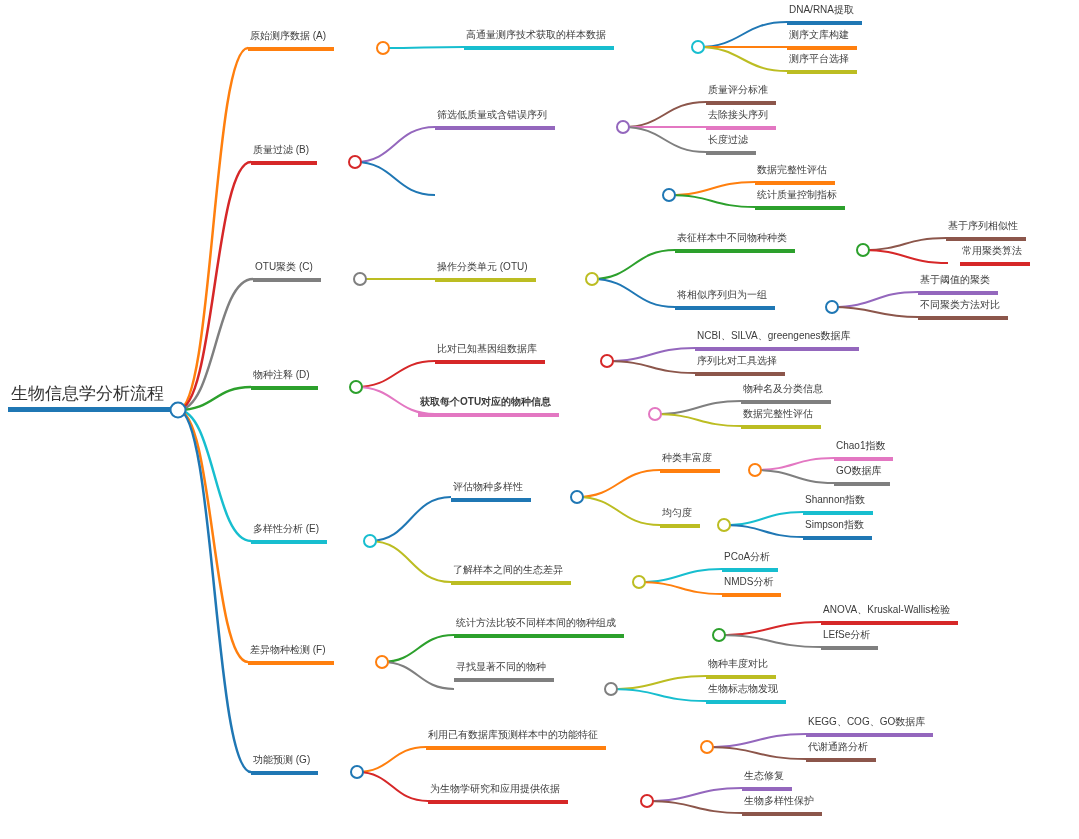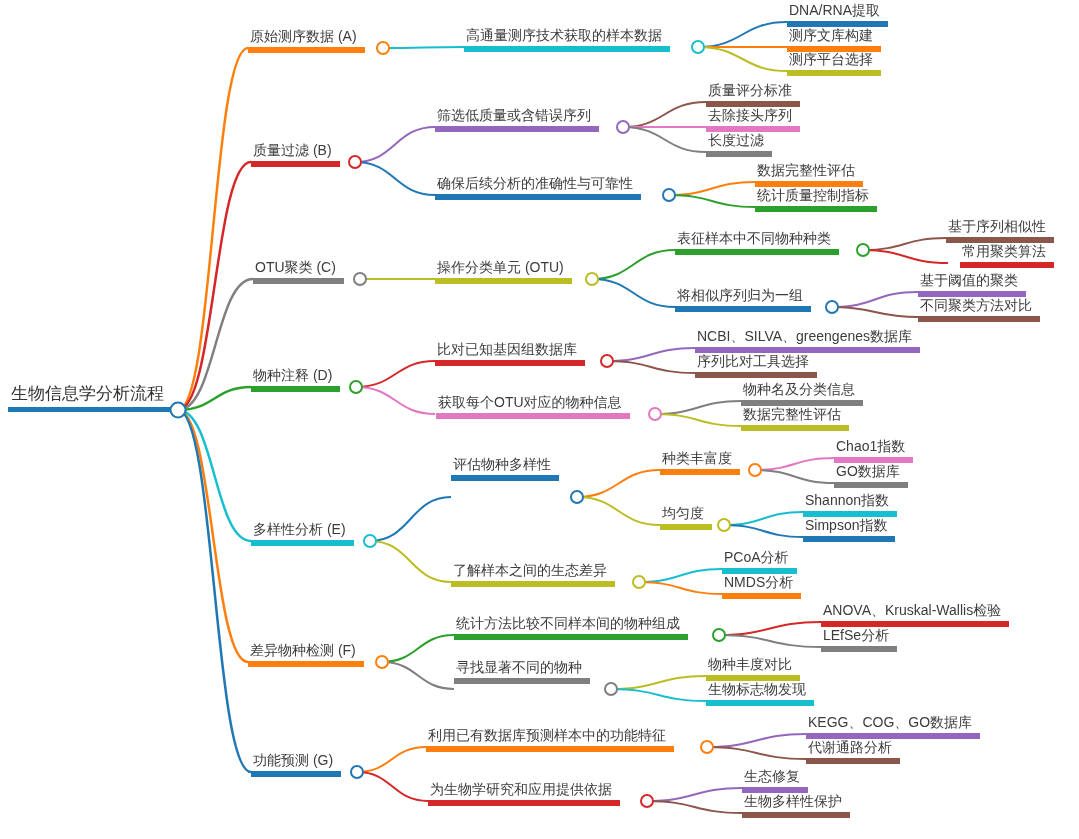--- a/index.html
+++ b/index.html
@@ -13,24 +13,24 @@
   }
   #links-svg {
     position: absolute;
     left: 0; top: 0;
     width: 1079px; height: 839px;
   }
   .node {
     position: absolute;
     white-space: nowrap;
     color: #3c3c3c;
-    font-size: 14px;
+    font-size: 10px;
     line-height: 20px;
     padding: 0 8px 1px 2px;
-    border-bottom: 6px solid #14532d;
+    border-bottom: 4px solid #14532d;
   }
   .node.root {
     font-size: 17px;
     line-height: 23px;
     padding: 0 7px 2px 3px;
     border-bottom-width: 5px;
     color: #333;
   }
 </style>
 </head>
@@ -121,40 +121,39 @@
     <div class="node" style="left: 248px; border-bottom-color: rgb(255, 127, 14); top: 26px;">原始测序数据 (A)</div>
     <div class="node" style="left: 464px; border-bottom-color: rgb(23, 190, 207); top: 25px;">高通量测序技术获取的样本数据</div>
     <div class="node" style="left: 787px; border-bottom-color: rgb(31, 119, 180); top: 0px;">DNA/RNA提取</div>
     <div class="node" style="left: 787px; border-bottom-color: rgb(255, 127, 14); top: 25px;">测序文库构建</div>
     <div class="node" style="left: 787px; border-bottom-color: rgb(188, 189, 34); top: 49px;">测序平台选择</div>
     <div class="node" style="left: 251px; border-bottom-color: rgb(214, 39, 40); top: 140px;">质量过滤 (B)</div>
     <div class="node" style="left: 435px; border-bottom-color: rgb(148, 103, 189); top: 105px;">筛选低质量或含错误序列</div>
     <div class="node" style="left: 706px; border-bottom-color: rgb(140, 86, 75); top: 80px;">质量评分标准</div>
     <div class="node" style="left: 706px; border-bottom-color: rgb(227, 119, 194); top: 105px;">去除接头序列</div>
     <div class="node" style="left: 706px; border-bottom-color: rgb(127, 127, 127); top: 130px;">长度过滤</div>
-    <div class="node" style="left: 435px; border-bottom-color: rgb(31, 119, 180); top: 173px;">确保后续分析的准确性与可靠性</div>
     <div class="node" style="left: 755px; border-bottom-color: rgb(255, 127, 14); top: 160px;">数据完整性评估</div>
     <div class="node" style="left: 755px; border-bottom-color: rgb(44, 160, 44); top: 185px;">统计质量控制指标</div>
     <div class="node" style="left: 253px; border-bottom-color: rgb(127, 127, 127); top: 257px;">OTU聚类 (C)</div>
     <div class="node" style="left: 435px; border-bottom-color: rgb(188, 189, 34); top: 257px;">操作分类单元 (OTU)</div>
     <div class="node" style="left: 675px; border-bottom-color: rgb(44, 160, 44); top: 228px;">表征样本中不同物种种类</div>
     <div class="node" style="left: 946px; border-bottom-color: rgb(140, 86, 75); top: 216px;">基于序列相似性</div>
     <div class="node" style="left: 960px; border-bottom-color: rgb(214, 39, 40); top: 241px;">常用聚类算法</div>
     <div class="node" style="left: 675px; border-bottom-color: rgb(31, 119, 180); top: 285px;">将相似序列归为一组</div>
     <div class="node" style="left: 918px; border-bottom-color: rgb(148, 103, 189); top: 270px;">基于阈值的聚类</div>
     <div class="node" style="left: 918px; border-bottom-color: rgb(140, 86, 75); top: 295px;">不同聚类方法对比</div>
     <div class="node" style="left: 251px; border-bottom-color: rgb(44, 160, 44); top: 365px;">物种注释 (D)</div>
     <div class="node" style="left: 435px; border-bottom-color: rgb(214, 39, 40); top: 339px;">比对已知基因组数据库</div>
     <div class="node" style="left: 695px; border-bottom-color: rgb(148, 103, 189); top: 326px;">NCBI、SILVA、greengenes数据库</div>
     <div class="node" style="left: 695px; border-bottom-color: rgb(140, 86, 75); top: 351px;">序列比对工具选择</div>
-    <div class="node" style="left: 436px; border-bottom-color: rgb(227, 119, 194); top: 392px;">获取每个OTU对应的物种信息</div>
+    <div class="node" style="left: 418px; border-bottom-color: rgb(227, 119, 194); top: 392px; font-weight: bold;">获取每个OTU对应的物种信息</div>
     <div class="node" style="left: 741px; border-bottom-color: rgb(127, 127, 127); top: 379px;">物种名及分类信息</div>
     <div class="node" style="left: 741px; border-bottom-color: rgb(188, 189, 34); top: 404px;">数据完整性评估</div>
     <div class="node" style="left: 251px; border-bottom-color: rgb(23, 190, 207); top: 519px;">多样性分析 (E)</div>
-    <div class="node" style="left: 451px; border-bottom-color: rgb(31, 119, 180); top: 454px;">评估物种多样性</div>
+    <div class="node" style="left: 451px; border-bottom-color: rgb(31, 119, 180); top: 477px;">评估物种多样性</div>
     <div class="node" style="left: 660px; border-bottom-color: rgb(255, 127, 14); top: 448px;">种类丰富度</div>
     <div class="node" style="left: 834px; border-bottom-color: rgb(227, 119, 194); top: 436px;">Chao1指数</div>
     <div class="node" style="left: 834px; border-bottom-color: rgb(127, 127, 127); top: 461px;">GO数据库</div>
     <div class="node" style="left: 660px; border-bottom-color: rgb(188, 189, 34); top: 503px;">均匀度</div>
     <div class="node" style="left: 803px; border-bottom-color: rgb(23, 190, 207); top: 490px;">Shannon指数</div>
     <div class="node" style="left: 803px; border-bottom-color: rgb(31, 119, 180); top: 515px;">Simpson指数</div>
     <div class="node" style="left: 451px; border-bottom-color: rgb(188, 189, 34); top: 560px;">了解样本之间的生态差异</div>
     <div class="node" style="left: 722px; border-bottom-color: rgb(23, 190, 207); top: 547px;">PCoA分析</div>
     <div class="node" style="left: 722px; border-bottom-color: rgb(255, 127, 14); top: 572px;">NMDS分析</div>
     <div class="node" style="left: 248px; border-bottom-color: rgb(255, 127, 14); top: 640px;">差异物种检测 (F)</div>

